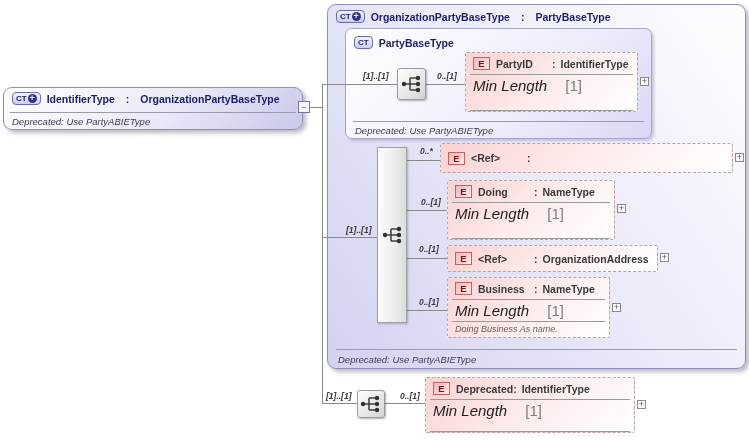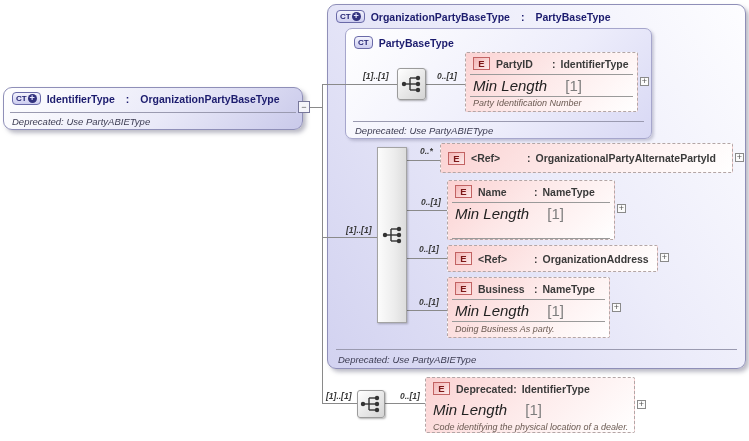--- a/index.html
+++ b/index.html
@@ -184,41 +184,39 @@
           <span class="el-colon">:</span>
           <span>IdentifierType</span>
         </span>
     </div>
     <div class="el-sep"></div>
     <div class="el-facet">
         <span class="facet-name">Min Length</span>
         <span class="facet-val">[1]</span>
       </div>
     <div class="el-sep"></div>
-    <div class="el-desc">Party Identification Number</div>
   </div>
   <div class="exp" style="left:640px; top:77px;">+</div>
 
   <div class="el-box" style="left:440px; top:143px; width:293px; height:30px;">
     <div class="el-head center" style="align-items:center; height:100%;">
       <span class="badge-e">E</span>
       <span class="el-title">
           <span class="el-name">&lt;Ref&gt;</span>
           <span class="el-colon">:</span>
-          <span>OrganizationalPartyAlternatePartyId</span>
         </span>
     </div>
   </div>
   <div class="exp" style="left:735px; top:153px;">+</div>
 
   <div class="el-box" style="left:447px; top:180px; width:168px; height:60px;">
     <div class="el-head">
       <span class="badge-e">E</span>
       <span class="el-title">
-          <span class="el-name">Name</span>
+          <span class="el-name">Doing</span>
           <span class="el-colon">:</span>
           <span>NameType</span>
         </span>
     </div>
     <div class="el-sep"></div>
     <div class="el-facet">
         <span class="facet-name">Min Length</span>
         <span class="facet-val">[1]</span>
       </div>
     <div class="el-sep"></div>
@@ -245,36 +243,35 @@
           <span class="el-colon">:</span>
           <span>NameType</span>
         </span>
     </div>
     <div class="el-sep"></div>
     <div class="el-facet">
         <span class="facet-name">Min Length</span>
         <span class="facet-val">[1]</span>
       </div>
     <div class="el-sep"></div>
-    <div class="el-desc">Doing Business As party.</div>
+    <div class="el-desc">Doing Business As name.</div>
   </div>
   <div class="exp" style="left:612px; top:303px;">+</div>
 
   <div class="el-box" style="left:425px; top:377px; width:210px; height:56px;">
     <div class="el-head">
       <span class="badge-e">E</span>
       <span class="el-title">
           <span class="el-name">Deprecated</span>
           <span class="el-colon">:</span>
           <span>IdentifierType</span>
         </span>
     </div>
     <div class="el-sep"></div>
     <div class="el-facet">
         <span class="facet-name">Min Length</span>
         <span class="facet-val">[1]</span>
       </div>
     <div class="el-sep"></div>
-    <div class="el-desc">Code identifying the physical location of a dealer.</div>
   </div>
   <div class="exp" style="left:637px; top:400px;">+</div>
 
 </div>
 
 </body></html>

